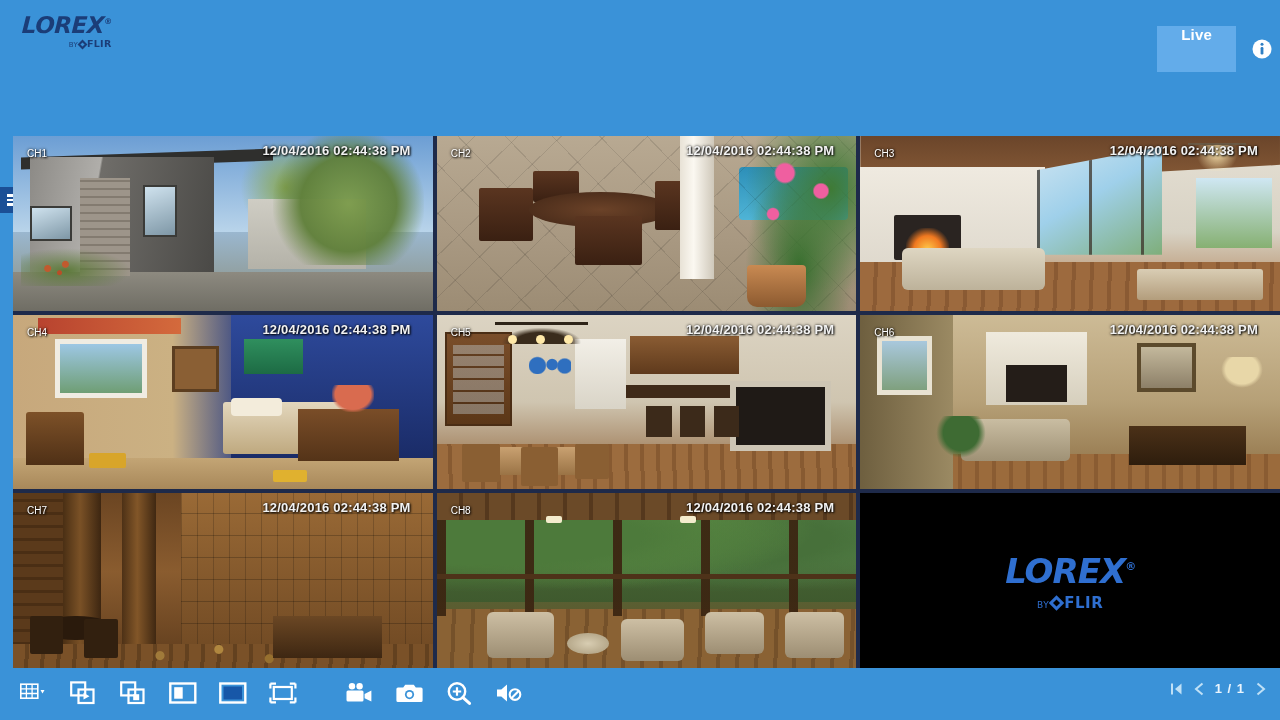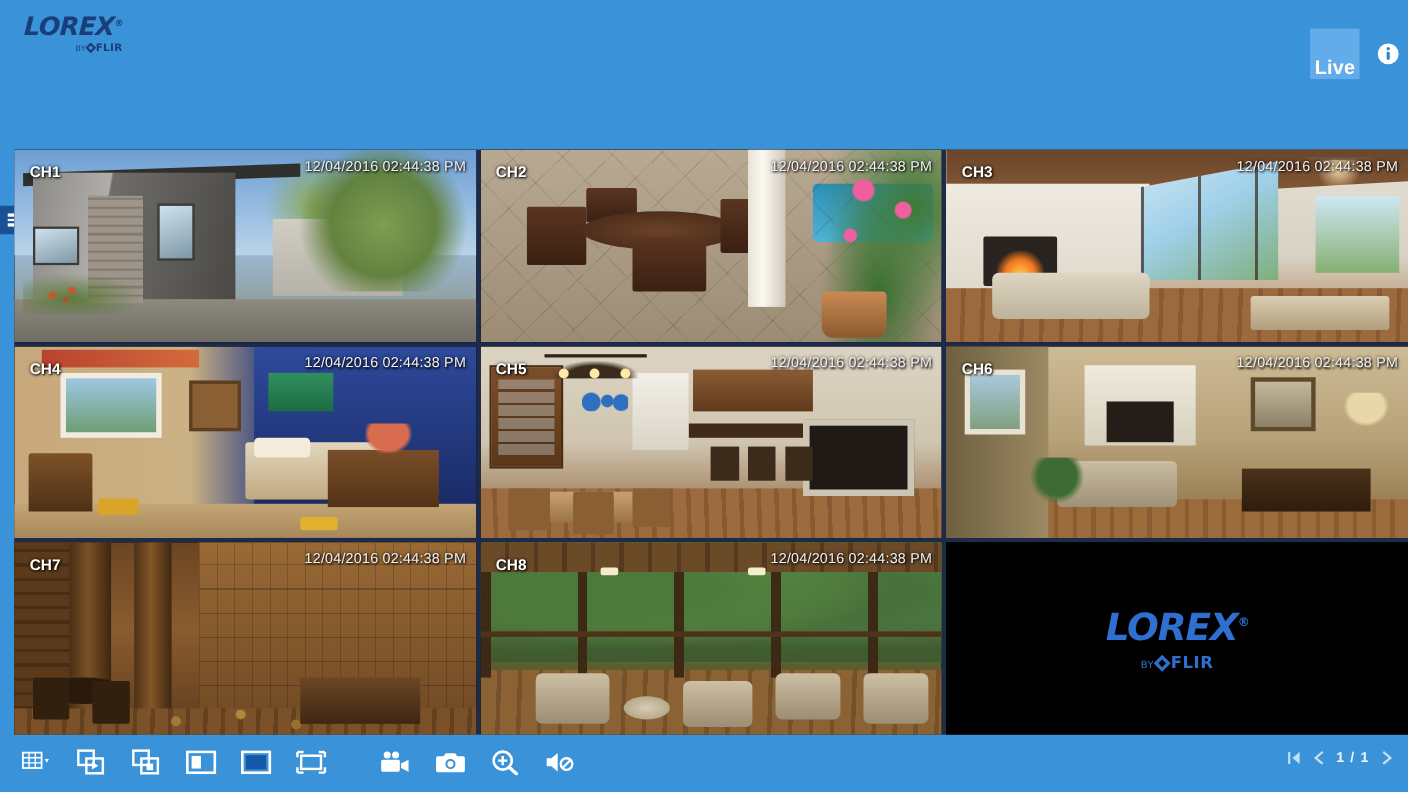--- a/index.html
+++ b/index.html
@@ -45,23 +45,23 @@
   .flir-diamond::after {
     content:''; position:absolute; left:2px; top:2px; width:3px; height:3px;
     background:#3a92d8;
   }
 
   #nav {
     position: absolute; right: 44px; top: 26px; height: 46px;
     display: flex; align-items: stretch;
   }
   .nav-item {
-    display: flex; align-items: flex-end; justify-content: center;
-    padding: 0 4px;
-    font-size: 18px; font-weight: bold; color: #ffffff;
+    display: flex; align-items: flex-start; justify-content: center;
+    padding: 0 24px;
+    font-size: 15px; font-weight: bold; color: #ffffff;
     letter-spacing: 0.2px; white-space: nowrap;
     cursor: pointer;
   }
   .nav-item.active { background: #63acea; }
   #info-icon-btn {
     position: absolute; right: 8px; top: 39px;
     width: 20px; height: 20px; cursor: pointer;
   }
 
   
@@ -111,27 +111,27 @@
     width: 1267px; height: 532px;
     display: grid;
     grid-template-columns: repeat(3, 1fr);
     grid-template-rows: repeat(3, 1fr);
     gap: 4px;
     background: #1e2a4a;
   }
   .cell { position: relative; overflow: hidden; background: #000; }
   .cell-label {
     position: absolute; left: 14px; top: 12px;
-    font-size: 14px; font-weight: bold; color: #ffffff;
+    font-size: 10px; font-weight: normal; color: #ffffff;
     text-shadow: 0 0 3px rgba(0,0,0,.9), 1px 1px 2px rgba(0,0,0,.9);
     z-index: 4; white-space: nowrap;
   }
   .cell-ts {
-    position: absolute; right: 9px; top: 7px;
-    font-size: 13px; font-weight: normal; color: #f2f2f2;
+    position: absolute; right: 22px; top: 7px;
+    font-size: 13px; font-weight: bold; color: #f2f2f2;
     letter-spacing: 0.2px;
     text-shadow: 0 0 3px rgba(0,0,0,.9), 1px 1px 2px rgba(0,0,0,.9);
     z-index: 4; white-space: nowrap;
   }
   .scene { position: absolute; inset: 0; }
 
   
   .s1 { background: linear-gradient(#7fa9d8 0%, #a8c8e6 45%, #9ab7cf 55%, #8a8d7a 100%); }
   .s1 .sky { position:absolute; inset:0 0 45% 0; background: linear-gradient(#6c9ed4,#b9d4ea); }
   .s1 .house {

